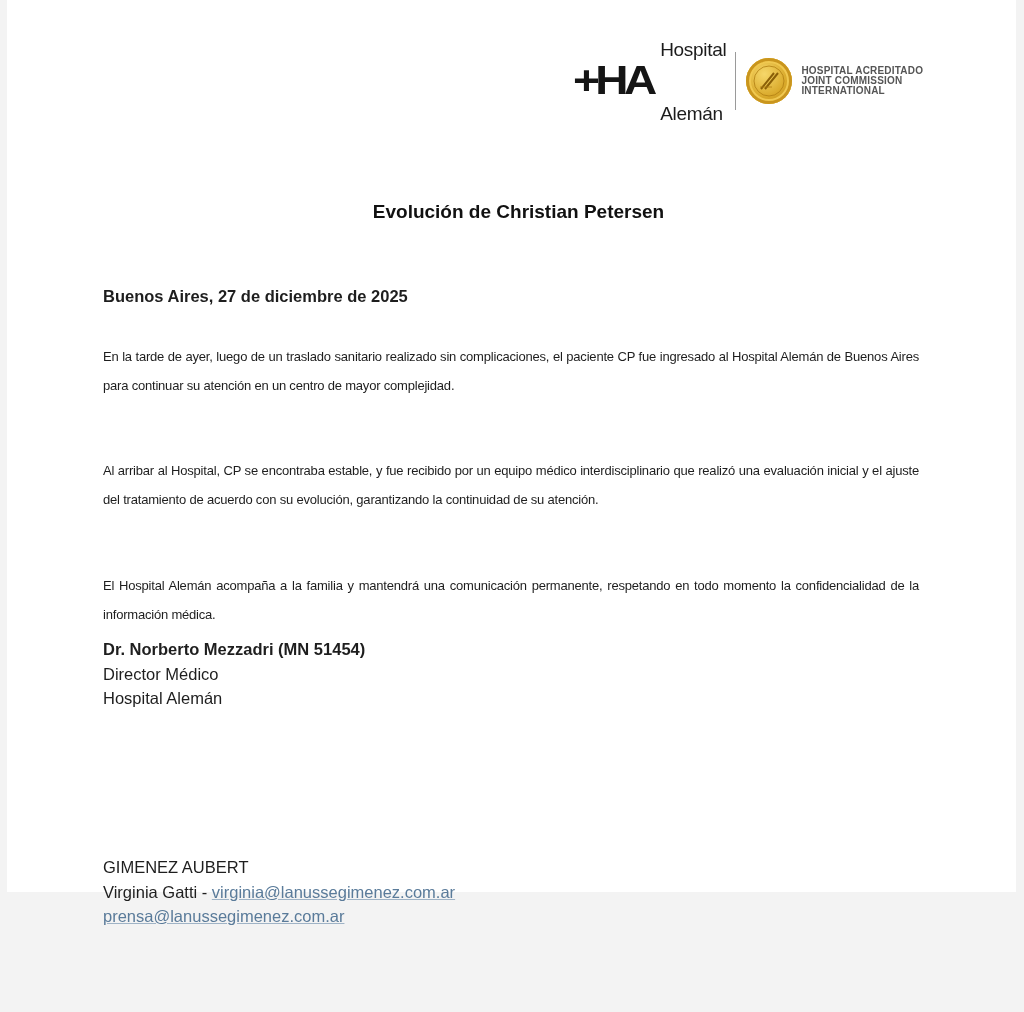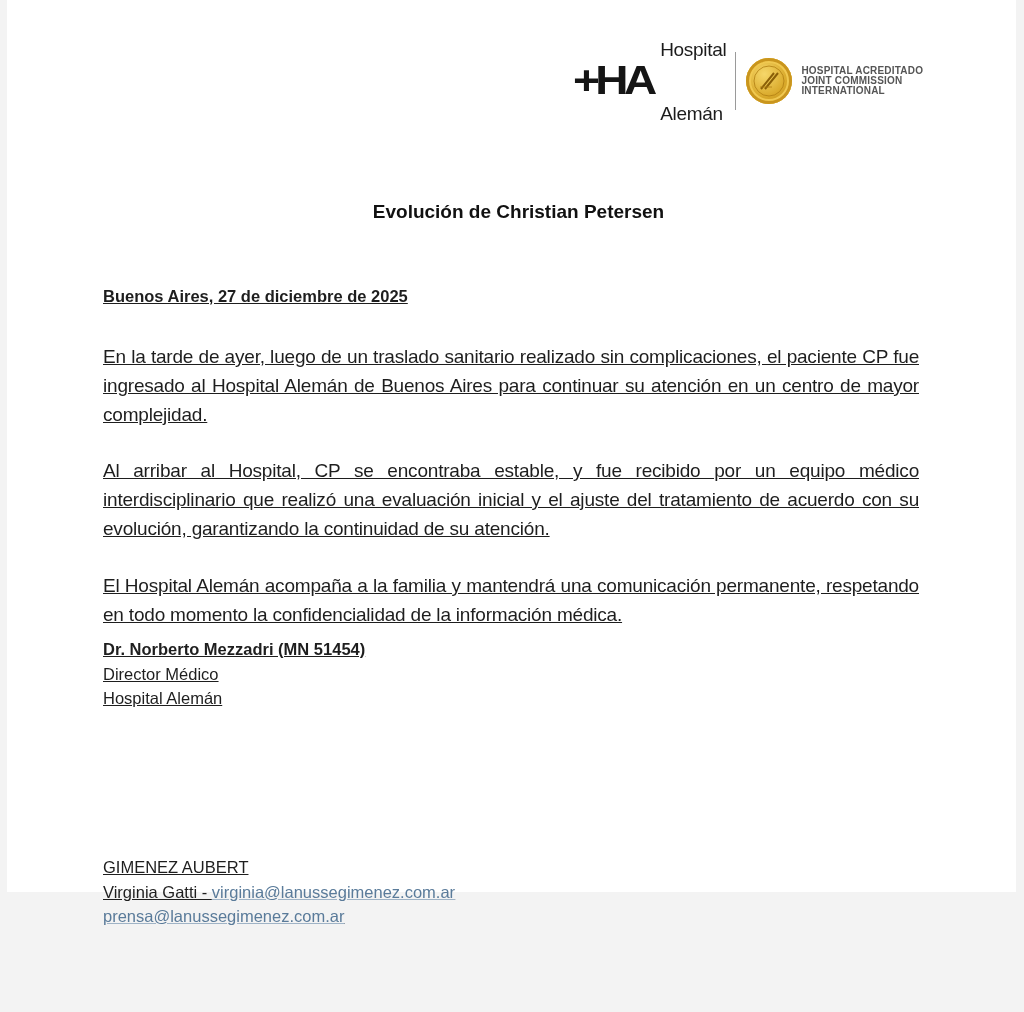--- a/index.html
+++ b/index.html
@@ -94,34 +94,33 @@
       font-weight: bold;
       color: #111;
       margin: 0;
     }
     .content {
       position: absolute;
       left: 96px;
       width: 816px;
       font-size: 16.5px;
       color: #1e1e1e;
-      text-decoration: underline;
     }
     .dateline {
       top: 287px;
       font-weight: bold;
       font-size: 16.5px;
       margin: 0;
     }
     .para {
       line-height: 29px;
       text-align: justify;
       margin: 0;
       font-family: "Liberation Sans Narrow", "Liberation Sans", sans-serif;
-      font-size: 19px;
+      font-size: 13px;
       letter-spacing: -0.2px;
     }
     .p1 { top: 342px; }
     .p2 { top: 456px; }
     .p3 { top: 571px; }
     .signature {
       top: 637px;
       line-height: 24.5px;
     }
     .signature .name {

